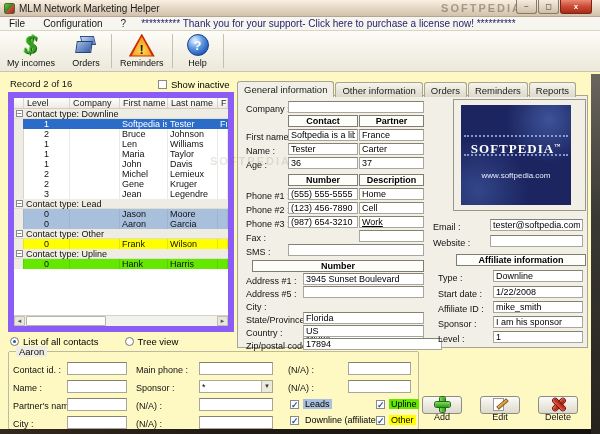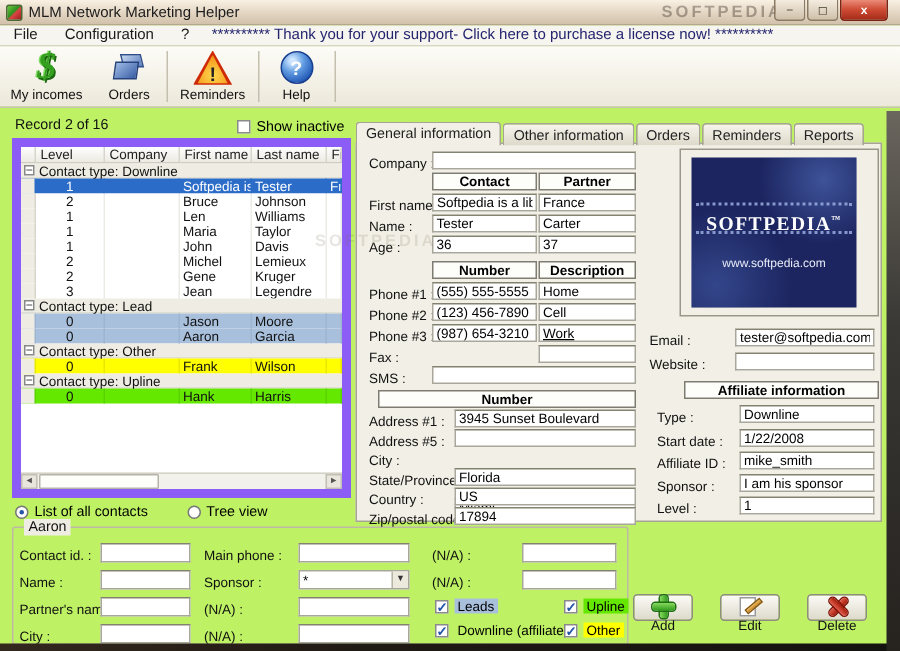--- a/index.html
+++ b/index.html
@@ -1,18 +1,18 @@
 <!DOCTYPE html>
 <html><head>
 <meta charset="utf-8">
 <style>
   * { margin:0; padding:0; box-sizing:border-box; }
   html,body { width:600px; height:434px; }
   body { font-family:"Liberation Sans", sans-serif; background:#efede3; overflow:hidden; }
-  #app { position:relative; width:600px; height:434px; background:#bef264; }
+  #app { position:relative; width:600px; height:434px; background:#fef9c3; }
 
   
   .edge-left { position:absolute; left:0; top:74px; width:7px; height:360px; z-index:60;
     background:linear-gradient(180deg,#a58succ 0%,#9c7d5e 0%,#6b4c36 30%,#8a6a4c 55%,#5c3f2c 80%,#2e2018 100%); }
   .edge-right { position:absolute; right:0; top:74px; width:9px; height:360px; z-index:60;
     background:linear-gradient(180deg,#6a665e 0%,#3a3834 40%,#26231f 100%); }
   .edge-bottom { position:absolute; left:0; top:429px; width:600px; height:5px; z-index:59;
     background:linear-gradient(90deg,#33281e,#201a14 40%,#141210); }
 
   
@@ -517,21 +517,21 @@
     <input class="p-input" style="left: 65px; top: 177px; width: 121px;" value="3945 Sunset Boulevard">
     <div class="p-label" style="left:8px;top:193px">Address #5 :</div>
     <input class="p-input" style="left: 65px; top: 190px; width: 121px;" value="">
     <div class="p-label" style="left:8px;top:206px">City :</div>
     <input class="p-input" style="left: 65px; top: 203px; width: 121px; margin-top: 33px;" value="Miami">
     <div class="p-label" style="left:8px;top:219px">State/Province :</div>
     <input class="p-input" style="left: 65px; top: 216px; width: 121px;" value="Florida">
     <div class="p-label" style="left:8px;top:232px">Country :</div>
     <input class="p-input" style="left: 65px; top: 229px; width: 121px;" value="US">
     <div class="p-label" style="left:8px;top:245px">Zip/postal code :</div>
-    <input class="p-input" style="left: 65px; top: 242px; width: 121px;" value="17894">
+    <input class="p-input" style="left: 65px; top: 242px; width: 139px;" value="17894">
 
     <div class="picbox">
       <div class="logo">
         <div class="film f1"></div>
         <div class="brand"><span>SOFTPEDIA</span><sup>™</sup></div>
         <div class="film f2"></div>
         <div class="url">www.softpedia.com</div>
       </div>
     </div>
 

